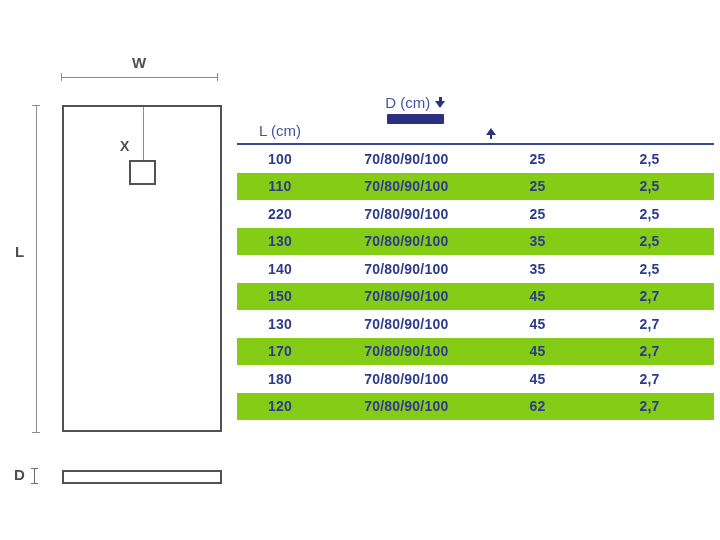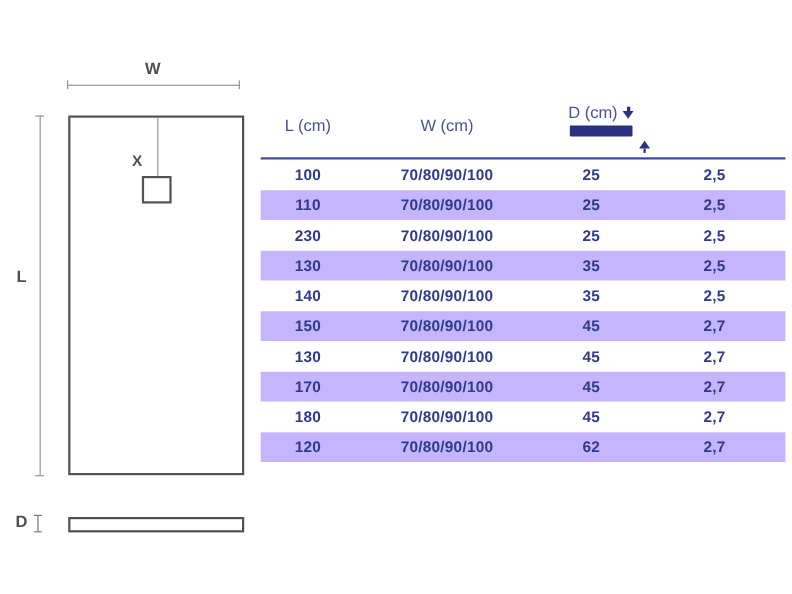--- a/index.html
+++ b/index.html
@@ -36,34 +36,34 @@
   .depth-tick::before{
     content:"";display:block;width:0;height:100%;margin:0 auto;border-left:1.5px solid #6b6b6b;
   }
   
   .spec-table{position:absolute;left:237px;top:88px;width:477px;}
   .thead{
     position:relative;height:55px;border-bottom:2px solid #39489b;
     display:grid;grid-template-columns:18% 35% 20% 27%;align-items:end;
   }
   .th{
-    text-align:center;color:#44549b;font-size:15px;padding-bottom:20px;
+    text-align:center;color:#44549b;font-size:15px;padding-bottom:4px;
   }
   .th-d{display:flex;flex-direction:column;align-items:center;padding-bottom:4px;margin-left:18px;}
   .th-d .d-row1{display:flex;align-items:center;gap:5px;color:#44549b;font-size:15px;}
   .d-bar{width:57px;height:10px;background:#2b3182;margin-top:3px;border-radius:1px;}
   .arrow{display:flex;flex-direction:column;align-items:center;}
   .arrow .stem{width:2.5px;height:4px;background:#2b3182;}
   .arrow .head-down{width:0;height:0;border-left:5px solid transparent;border-right:5px solid transparent;border-top:7px solid #2b3182;}
   .arrow .head-up{width:0;height:0;border-left:5px solid transparent;border-right:5px solid transparent;border-bottom:7px solid #2b3182;}
   .arrow-up-wrap{align-self:flex-end;margin-top:4px;margin-right:-6px;}
   .tbody .row{
     height:27.5px;display:grid;grid-template-columns:18% 35% 20% 27%;align-items:center;
   }
-  .tbody .row.alt{background:#c4b5fd;}
+  .tbody .row.alt{background:#84cc16;}
   .cell{
     text-align:center;color:#2e3a8c;font-size:14px;font-weight:bold;letter-spacing:.2px;
   }
 </style>
 </head>
 <body>
 
 <div>
 
   <div class="dwg-label" style="left:60px;top:54px;width:158px;text-align:center;">W</div>
@@ -86,21 +86,20 @@
   <div class="dwg-label" style="left:14px;top:466px;">D</div>
   <div class="depth-tick"></div>
   <div class="tray-side-rect"></div>
 
 </div>
 
 <div class="spec-table">
 
   <div class="thead">
     <div class="th">L (cm)</div>
-    <div class="th">W (cm)</div>
     <div class="th-d">
       <div class="d-row1">
         <span>D (cm)</span>
         <span class="arrow">
             <span class="stem"></span>
             <span class="head-down"></span>
           </span>
       </div>
       <div class="d-bar"></div>
       <div class="arrow-up-wrap">
@@ -119,21 +118,21 @@
       <div class="cell">25</div>
       <div class="cell">2,5</div>
     </div>
     <div class="row alt">
       <div class="cell">110</div>
       <div class="cell">70/80/90/100</div>
       <div class="cell">25</div>
       <div class="cell">2,5</div>
     </div>
     <div class="row">
-      <div class="cell">230</div>
+      <div class="cell">220</div>
       <div class="cell">70/80/90/100</div>
       <div class="cell">25</div>
       <div class="cell">2,5</div>
     </div>
     <div class="row alt">
       <div class="cell">130</div>
       <div class="cell">70/80/90/100</div>
       <div class="cell">35</div>
       <div class="cell">2,5</div>
     </div>

